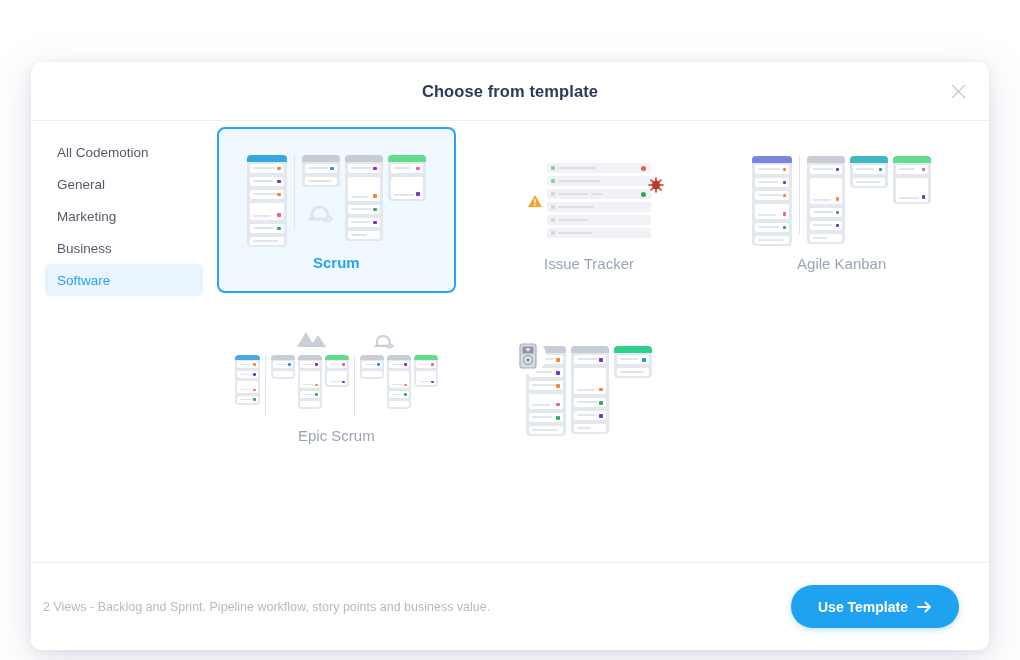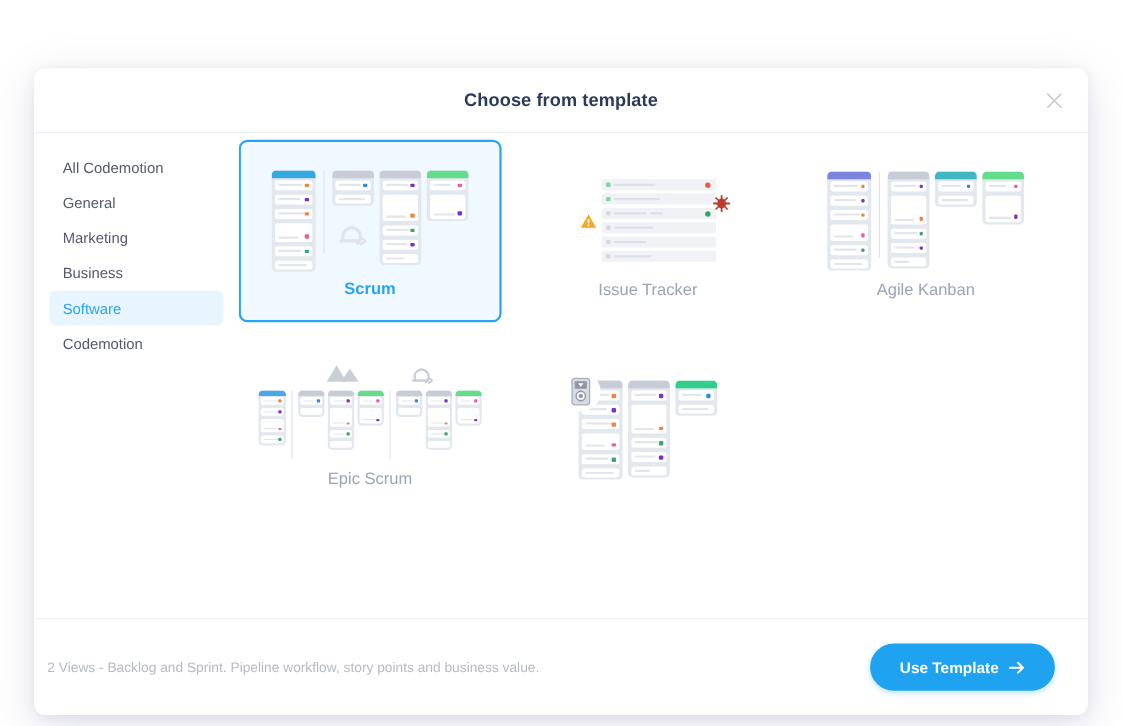--- a/index.html
+++ b/index.html
@@ -248,23 +248,20 @@
         </div>
         <div class="side-item">
           <span>Marketing</span>
         </div>
         <div class="side-item">
           <span>Business</span>
         </div>
         <div class="side-item active">
           <span>Software</span>
         </div>
-        <div class="side-item">
-          <span>Codemotion</span>
-        </div>
       </div>
 
       <div class="grid-area">
         <div class="grid">
 
           <div class="card selected">
             <div class="card-art">
               <div class="board">
 
                 <div class="col" style="width:40px;">

